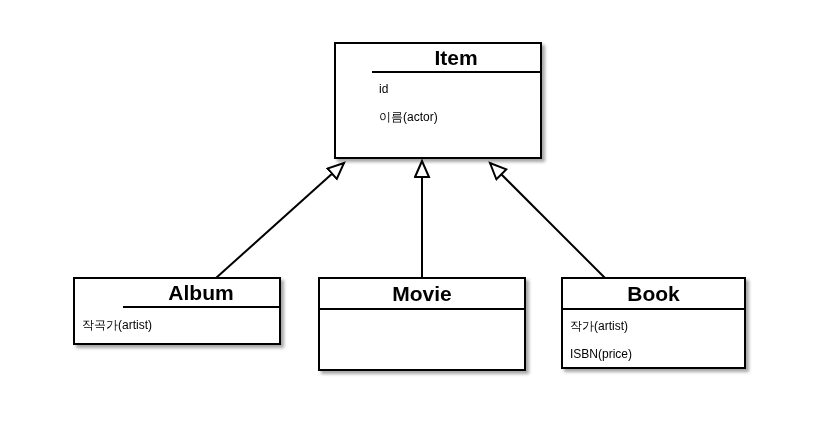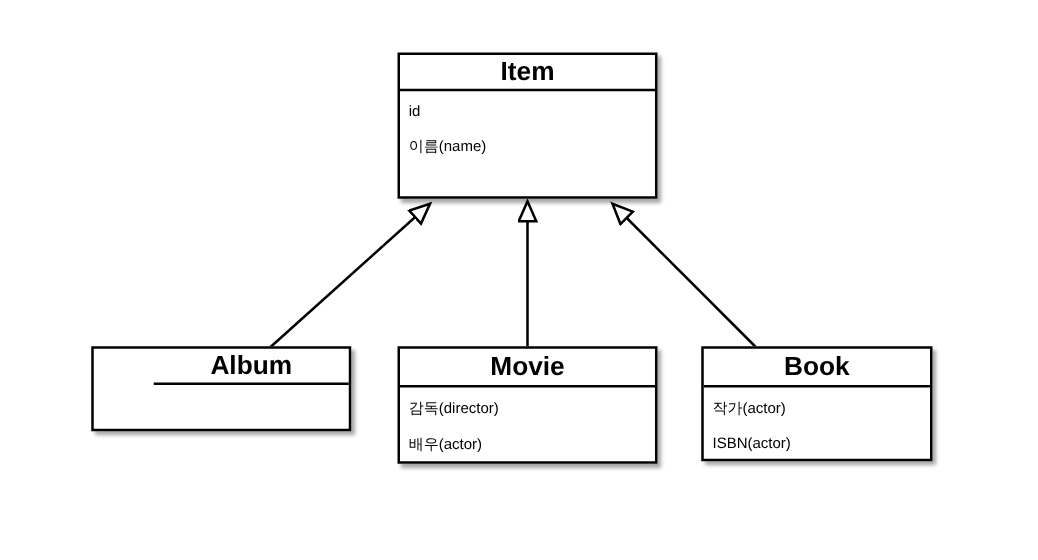--- a/index.html
+++ b/index.html
@@ -44,21 +44,21 @@
   .uml-class-body {
     padding: 2px 0 0 0;
   }
   .uml-attr {
     font-size: 12px;
     line-height: 28px;
     padding-left: 7px;
     white-space: nowrap;
   }
   
-  #class-item  { left: 318px; top: 42px;  width: 208px; height: 117px; }
+  #class-item  { left: 334px; top: 42px;  width: 208px; height: 117px; padding-left: 36px; }
   #class-item  .uml-class-header { height: 29px; }
   #class-album { left: 73px;  top: 277px; width: 208px; height: 68px; }
   #class-album .uml-class-header { height: 29px; margin-left: 48px; }
   #class-album .uml-attr { line-height: 31px; }
   #class-movie { left: 318px; top: 277px; width: 208px; height: 94px; }
   #class-movie .uml-class-header { height: 31px; }
   #class-movie .uml-attr { line-height: 29px; }
   #class-book  { left: 561px; top: 277px; width: 185px; height: 92px; }
   #class-book  .uml-class-header { height: 31px; }
   #class-book  .uml-attr { line-height: 28px; }
@@ -76,37 +76,36 @@
     </defs>
     <line x1="216" y1="278" x2="344" y2="163" stroke="#000000" stroke-width="2" marker-end="url(#gen-arrowhead)"></line>
     <line x1="422" y1="278" x2="422" y2="161" stroke="#000000" stroke-width="2" marker-end="url(#gen-arrowhead)"></line>
     <line x1="605" y1="278" x2="490" y2="163" stroke="#000000" stroke-width="2" marker-end="url(#gen-arrowhead)"></line>
   </svg>
 
   <div id="class-item" class="uml-class">
     <div class="uml-class-header">Item</div>
     <div class="uml-class-body">
       <div class="uml-attr">id</div>
-      <div class="uml-attr">이름(name)</div>
+      <div class="uml-attr">이름(actor)</div>
     </div>
   </div>
 
   <div id="class-album" class="uml-class">
     <div class="uml-class-header">Album</div>
+    <div class="uml-class-body">
+      <div class="uml-attr">작곡가(artist)</div>
+    </div>
   </div>
 
   <div id="class-movie" class="uml-class">
     <div class="uml-class-header">Movie</div>
-    <div class="uml-class-body">
-      <div class="uml-attr">감독(director)</div>
-      <div class="uml-attr">배우(actor)</div>
-    </div>
   </div>
 
   <div id="class-book" class="uml-class">
     <div class="uml-class-header">Book</div>
     <div class="uml-class-body">
-      <div class="uml-attr">작가(actor)</div>
-      <div class="uml-attr">ISBN(actor)</div>
+      <div class="uml-attr">작가(artist)</div>
+      <div class="uml-attr">ISBN(price)</div>
     </div>
   </div>
 
 </div>
 
 </body></html>

